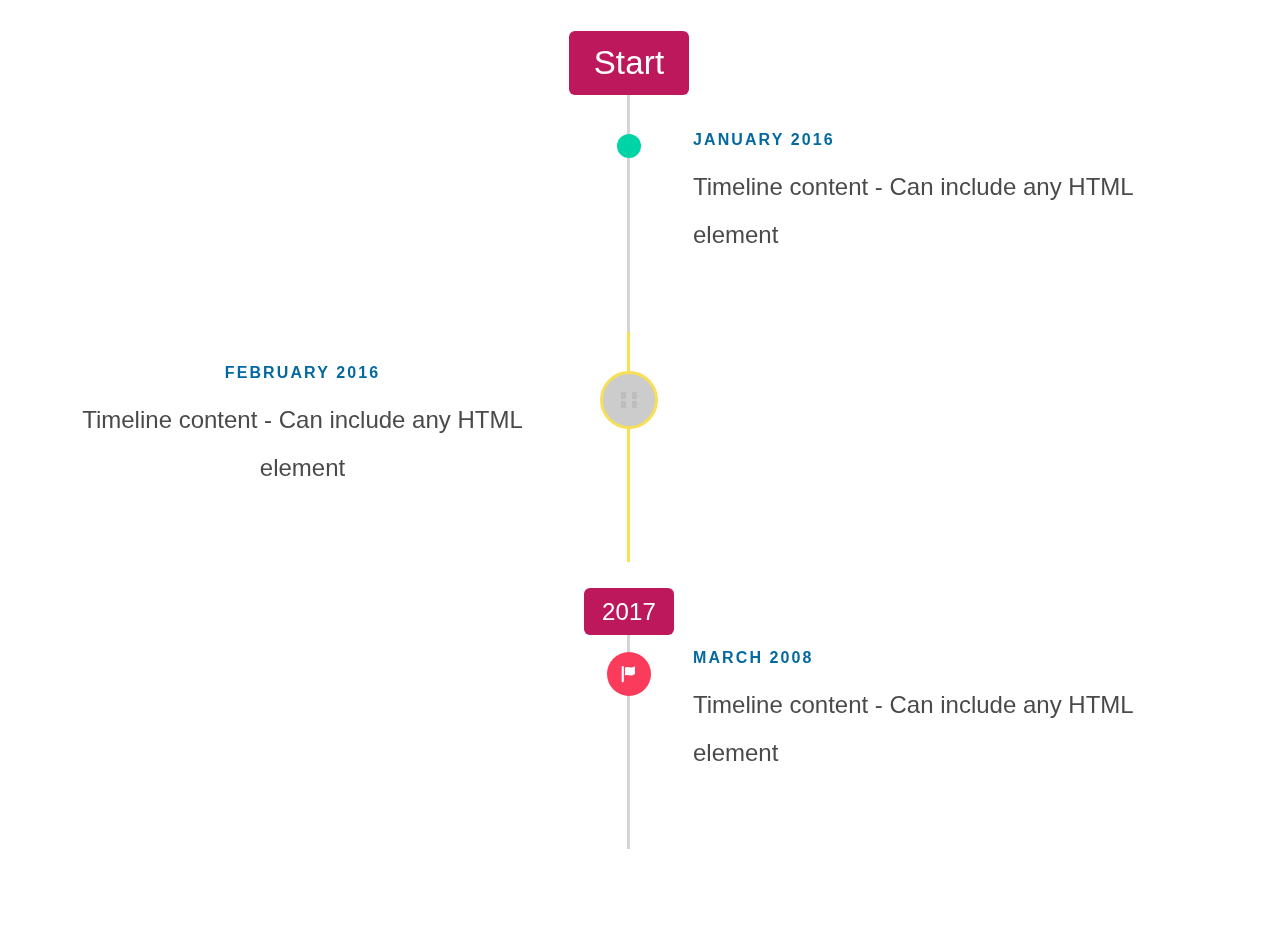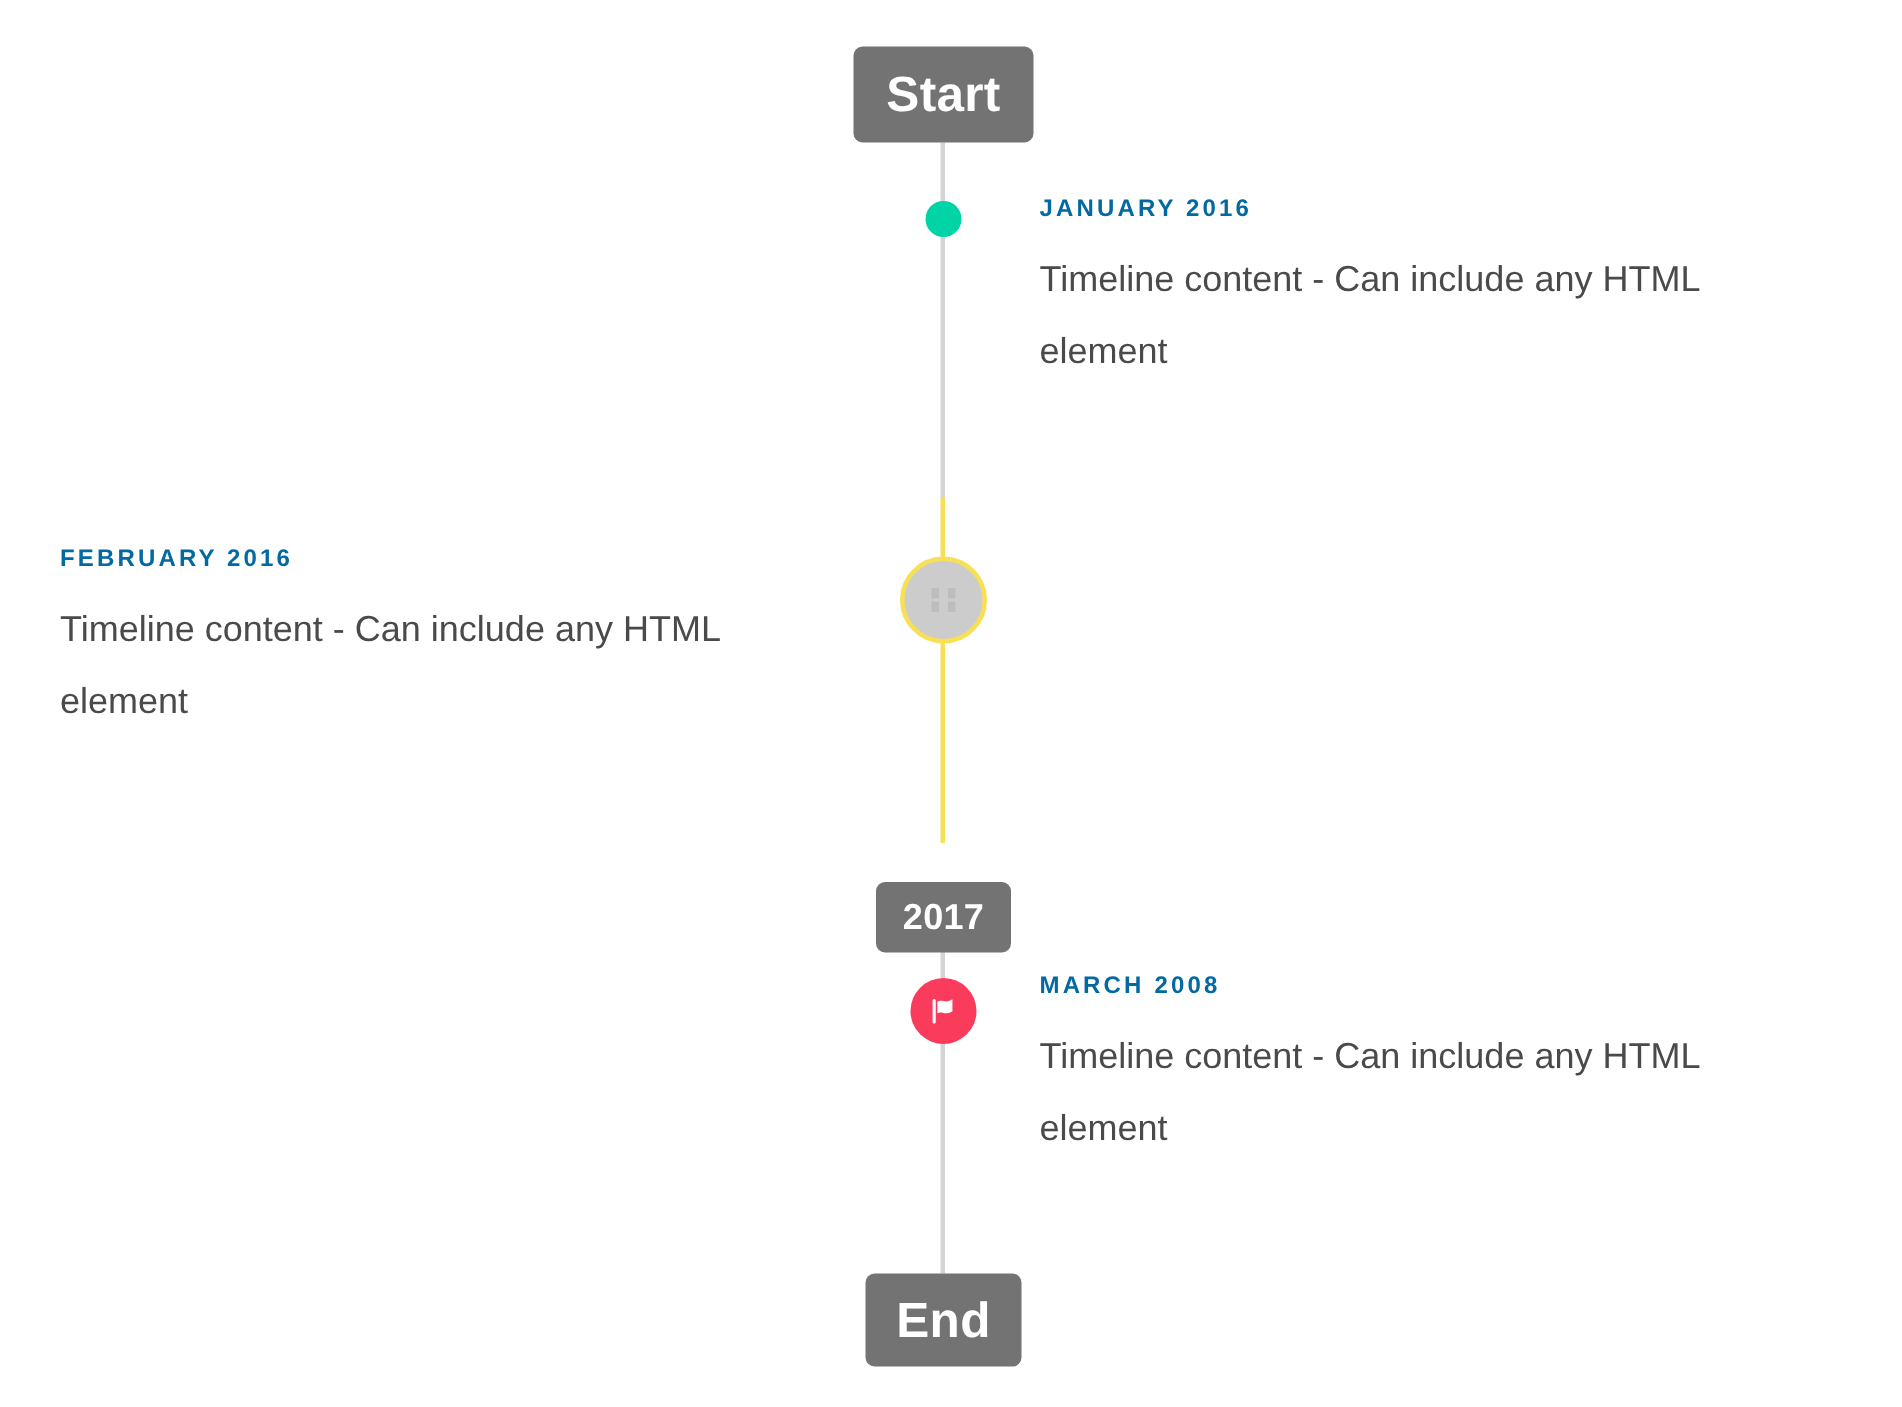--- a/index.html
+++ b/index.html
@@ -29,27 +29,27 @@
     width: 3px;
     background: #d4d4d4;
   }
   .spine.seg-top      { top: 95px;  height: 237px; }
   .spine.seg-highlight{ top: 332px; height: 230px; background: #f8df58; }
   .spine.seg-bottom   { top: 616px; height: 233px; }
 
   
   .badge {
     position: absolute;
-    background: #737373;
+    background: #be185d;
     color: #ffffff;
     border-radius: 6px;
     display: flex;
     align-items: center;
     justify-content: center;
-    font-weight: 700;
+    font-weight: 400;
     letter-spacing: 0.2px;
     box-sizing: border-box;
   }
   .badge-start {
     left: 569px; top: 31px;
     width: 120px; height: 64px;
     font-size: 33px;
   }
   .badge-year {
     left: 584px; top: 588px;
@@ -97,21 +97,21 @@
       linear-gradient(#8a8a8a, #8a8a8a) 0 0 / 5px 7px no-repeat,
       linear-gradient(#8a8a8a, #8a8a8a) 11px 0 / 5px 7px no-repeat,
       linear-gradient(#8a8a8a, #8a8a8a) 0 9px / 5px 7px no-repeat,
       linear-gradient(#8a8a8a, #8a8a8a) 11px 9px / 5px 7px no-repeat;
   }
   .flag-icon { display: block; }
 
   
   .entry { position: absolute; }
   .entry-right { left: 693px; width: 530px; text-align: left; }
-  .entry-left  { left: 40px;  width: 525px; text-align: left; }
+  .entry-left  { left: 40px;  width: 525px; text-align: center; }
 
   .entry-jan { top: 130px; }
   .entry-feb { top: 363px; }
   .entry-mar { top: 648px; }
 
   .entry-date {
     font-size: 16px;
     font-weight: bold;
     letter-spacing: 2.1px;
     color: #0369a1;
@@ -160,15 +160,14 @@
       <path d="M5.2 3.2 a1.15 1.15 0 0 1 1.15 1.15 V20 a1.15 1.15 0 0 1 -2.3 0 V4.35 A1.15 1.15 0 0 1 5.2 3.2 Z" fill="#ffffff"></path>
       <path d="M7.6 5.1 c3.2 -1.7 5.4 0.9 8.6 -0.5 c1.3 -0.55 2.3 -1.1 2.3 -1.1 v8.6 s-1.1 0.7 -2.5 1.25
                c-3.2 1.25 -5.3 -1.2 -8.4 0.35 Z" fill="#ffffff"></path>
     </svg>
   </div>
   <div class="entry entry-right entry-mar">
     <p class="entry-date">MARCH 2008</p>
     <p class="entry-body">Timeline content - Can include any HTML element</p>
   </div>
 
-  <div class="badge badge-end">End</div>
 
 </div>
 
 </body></html>

